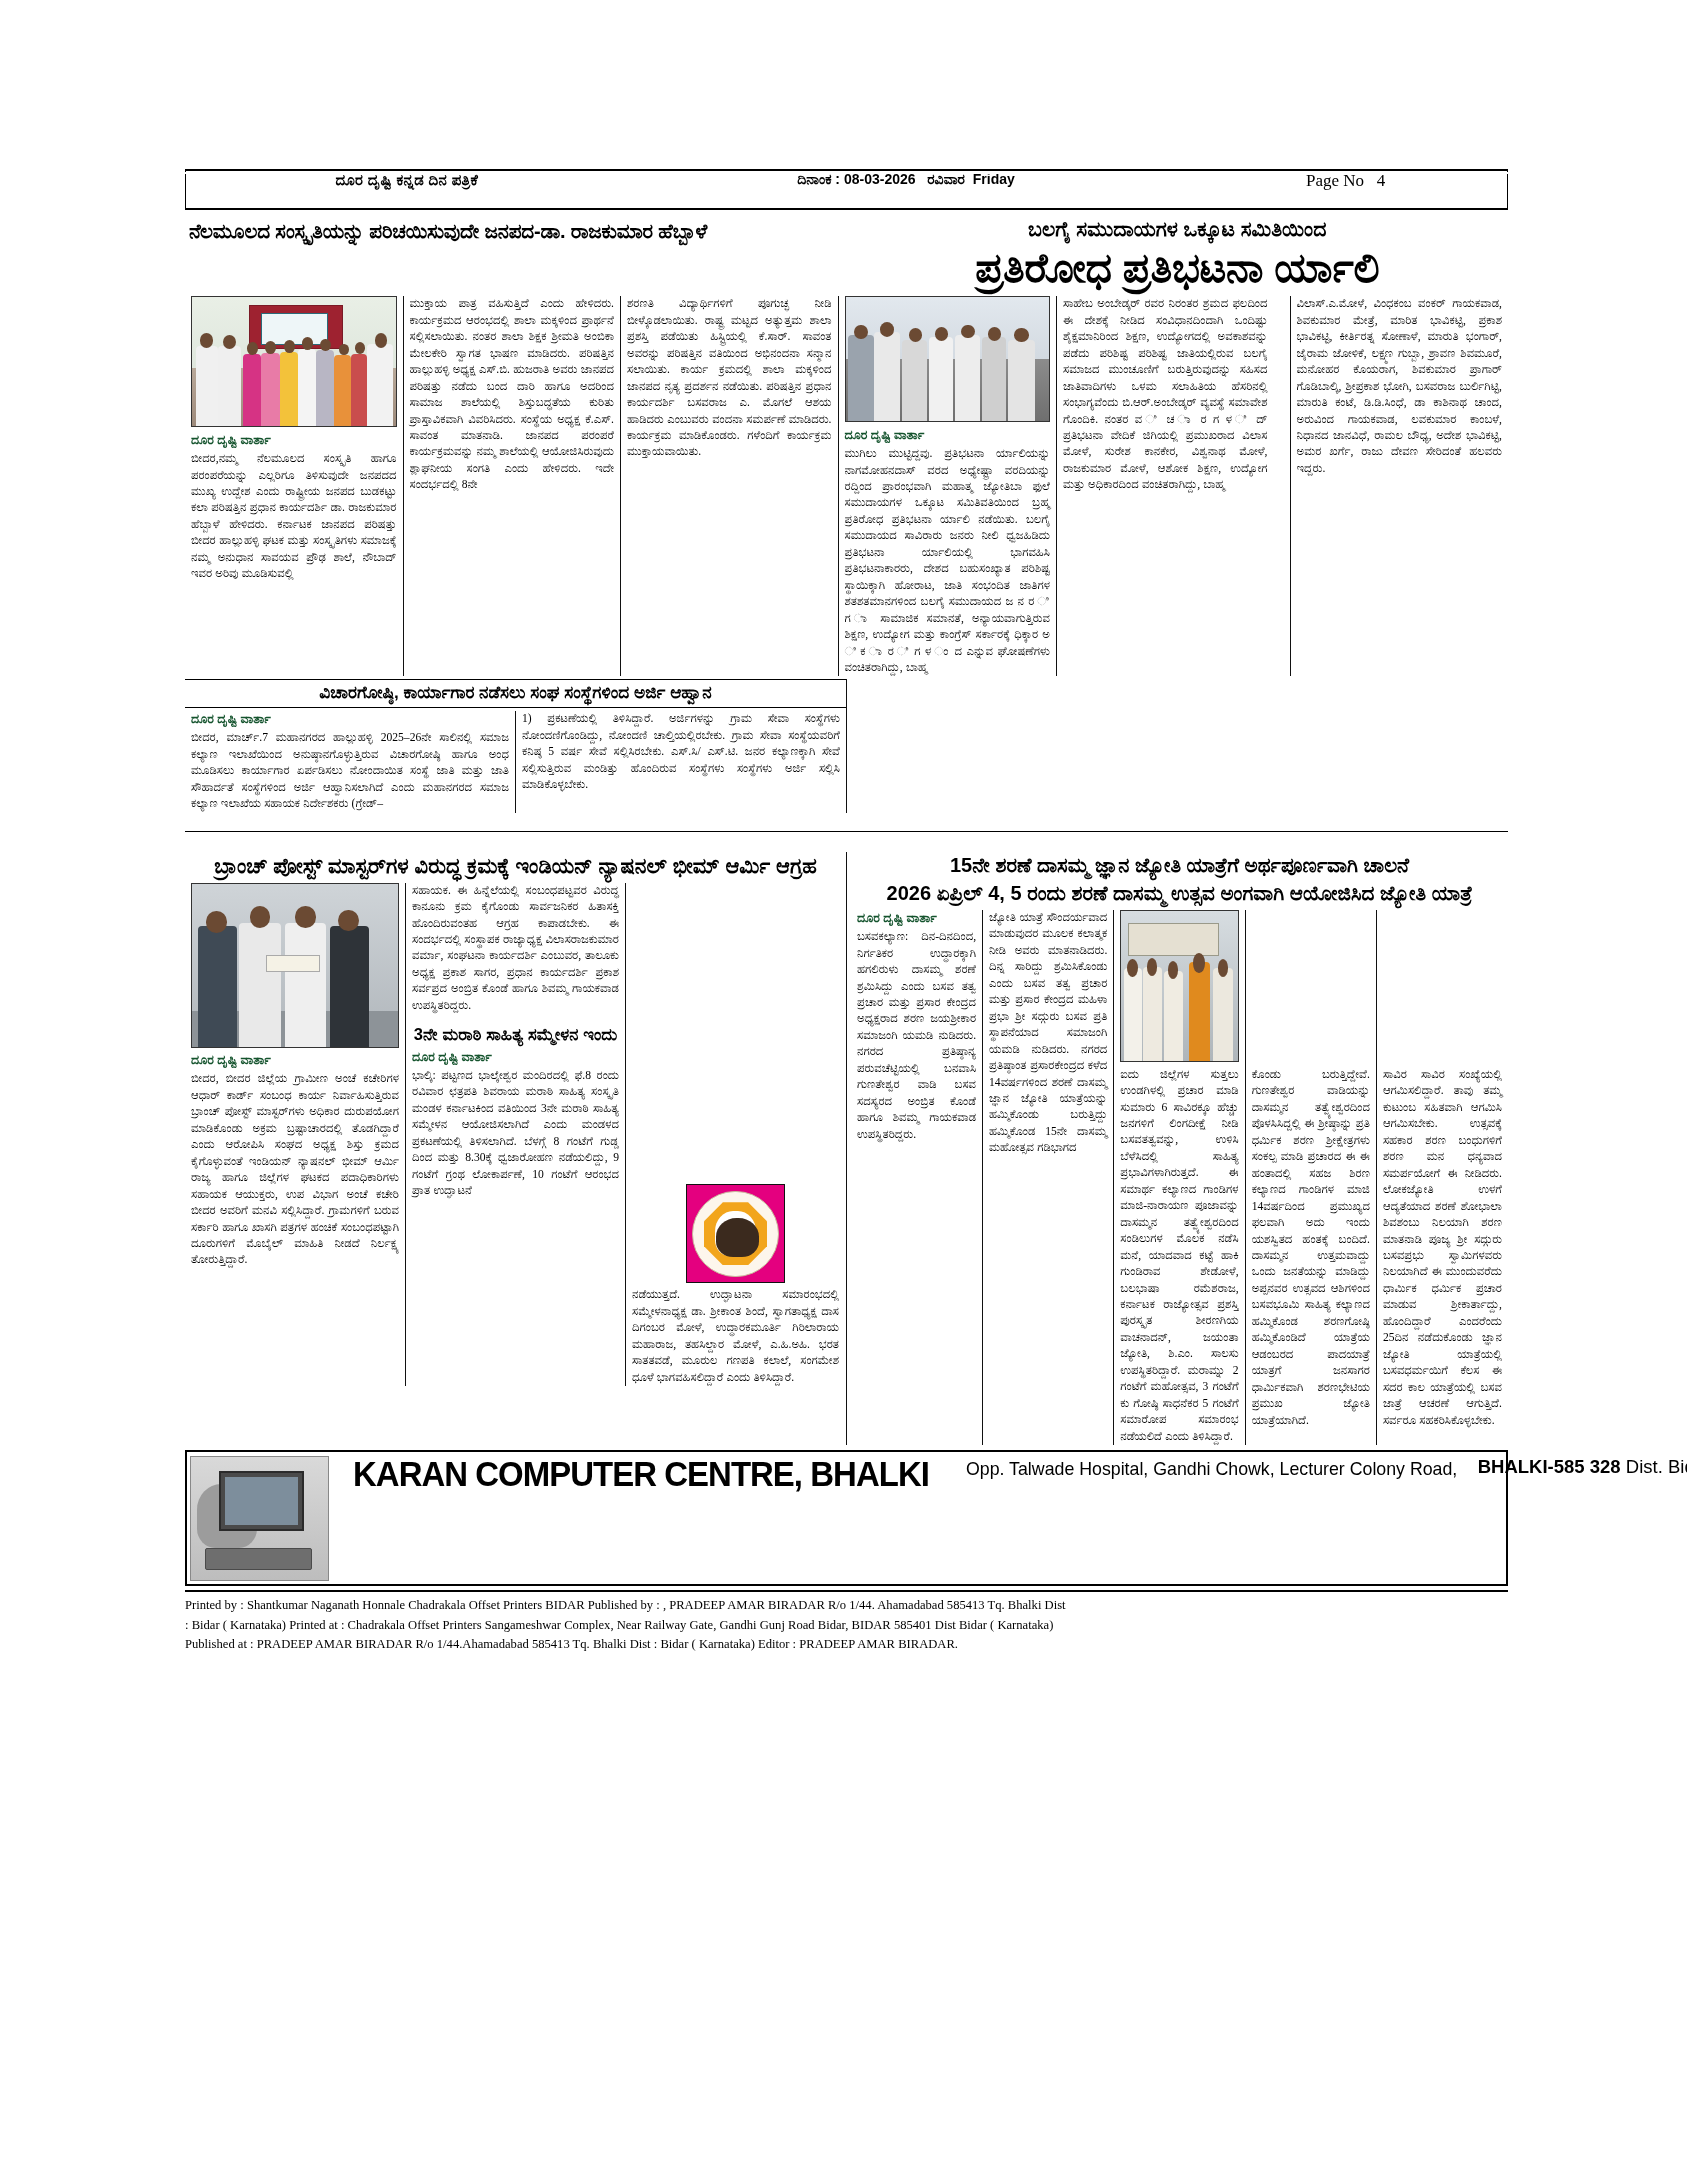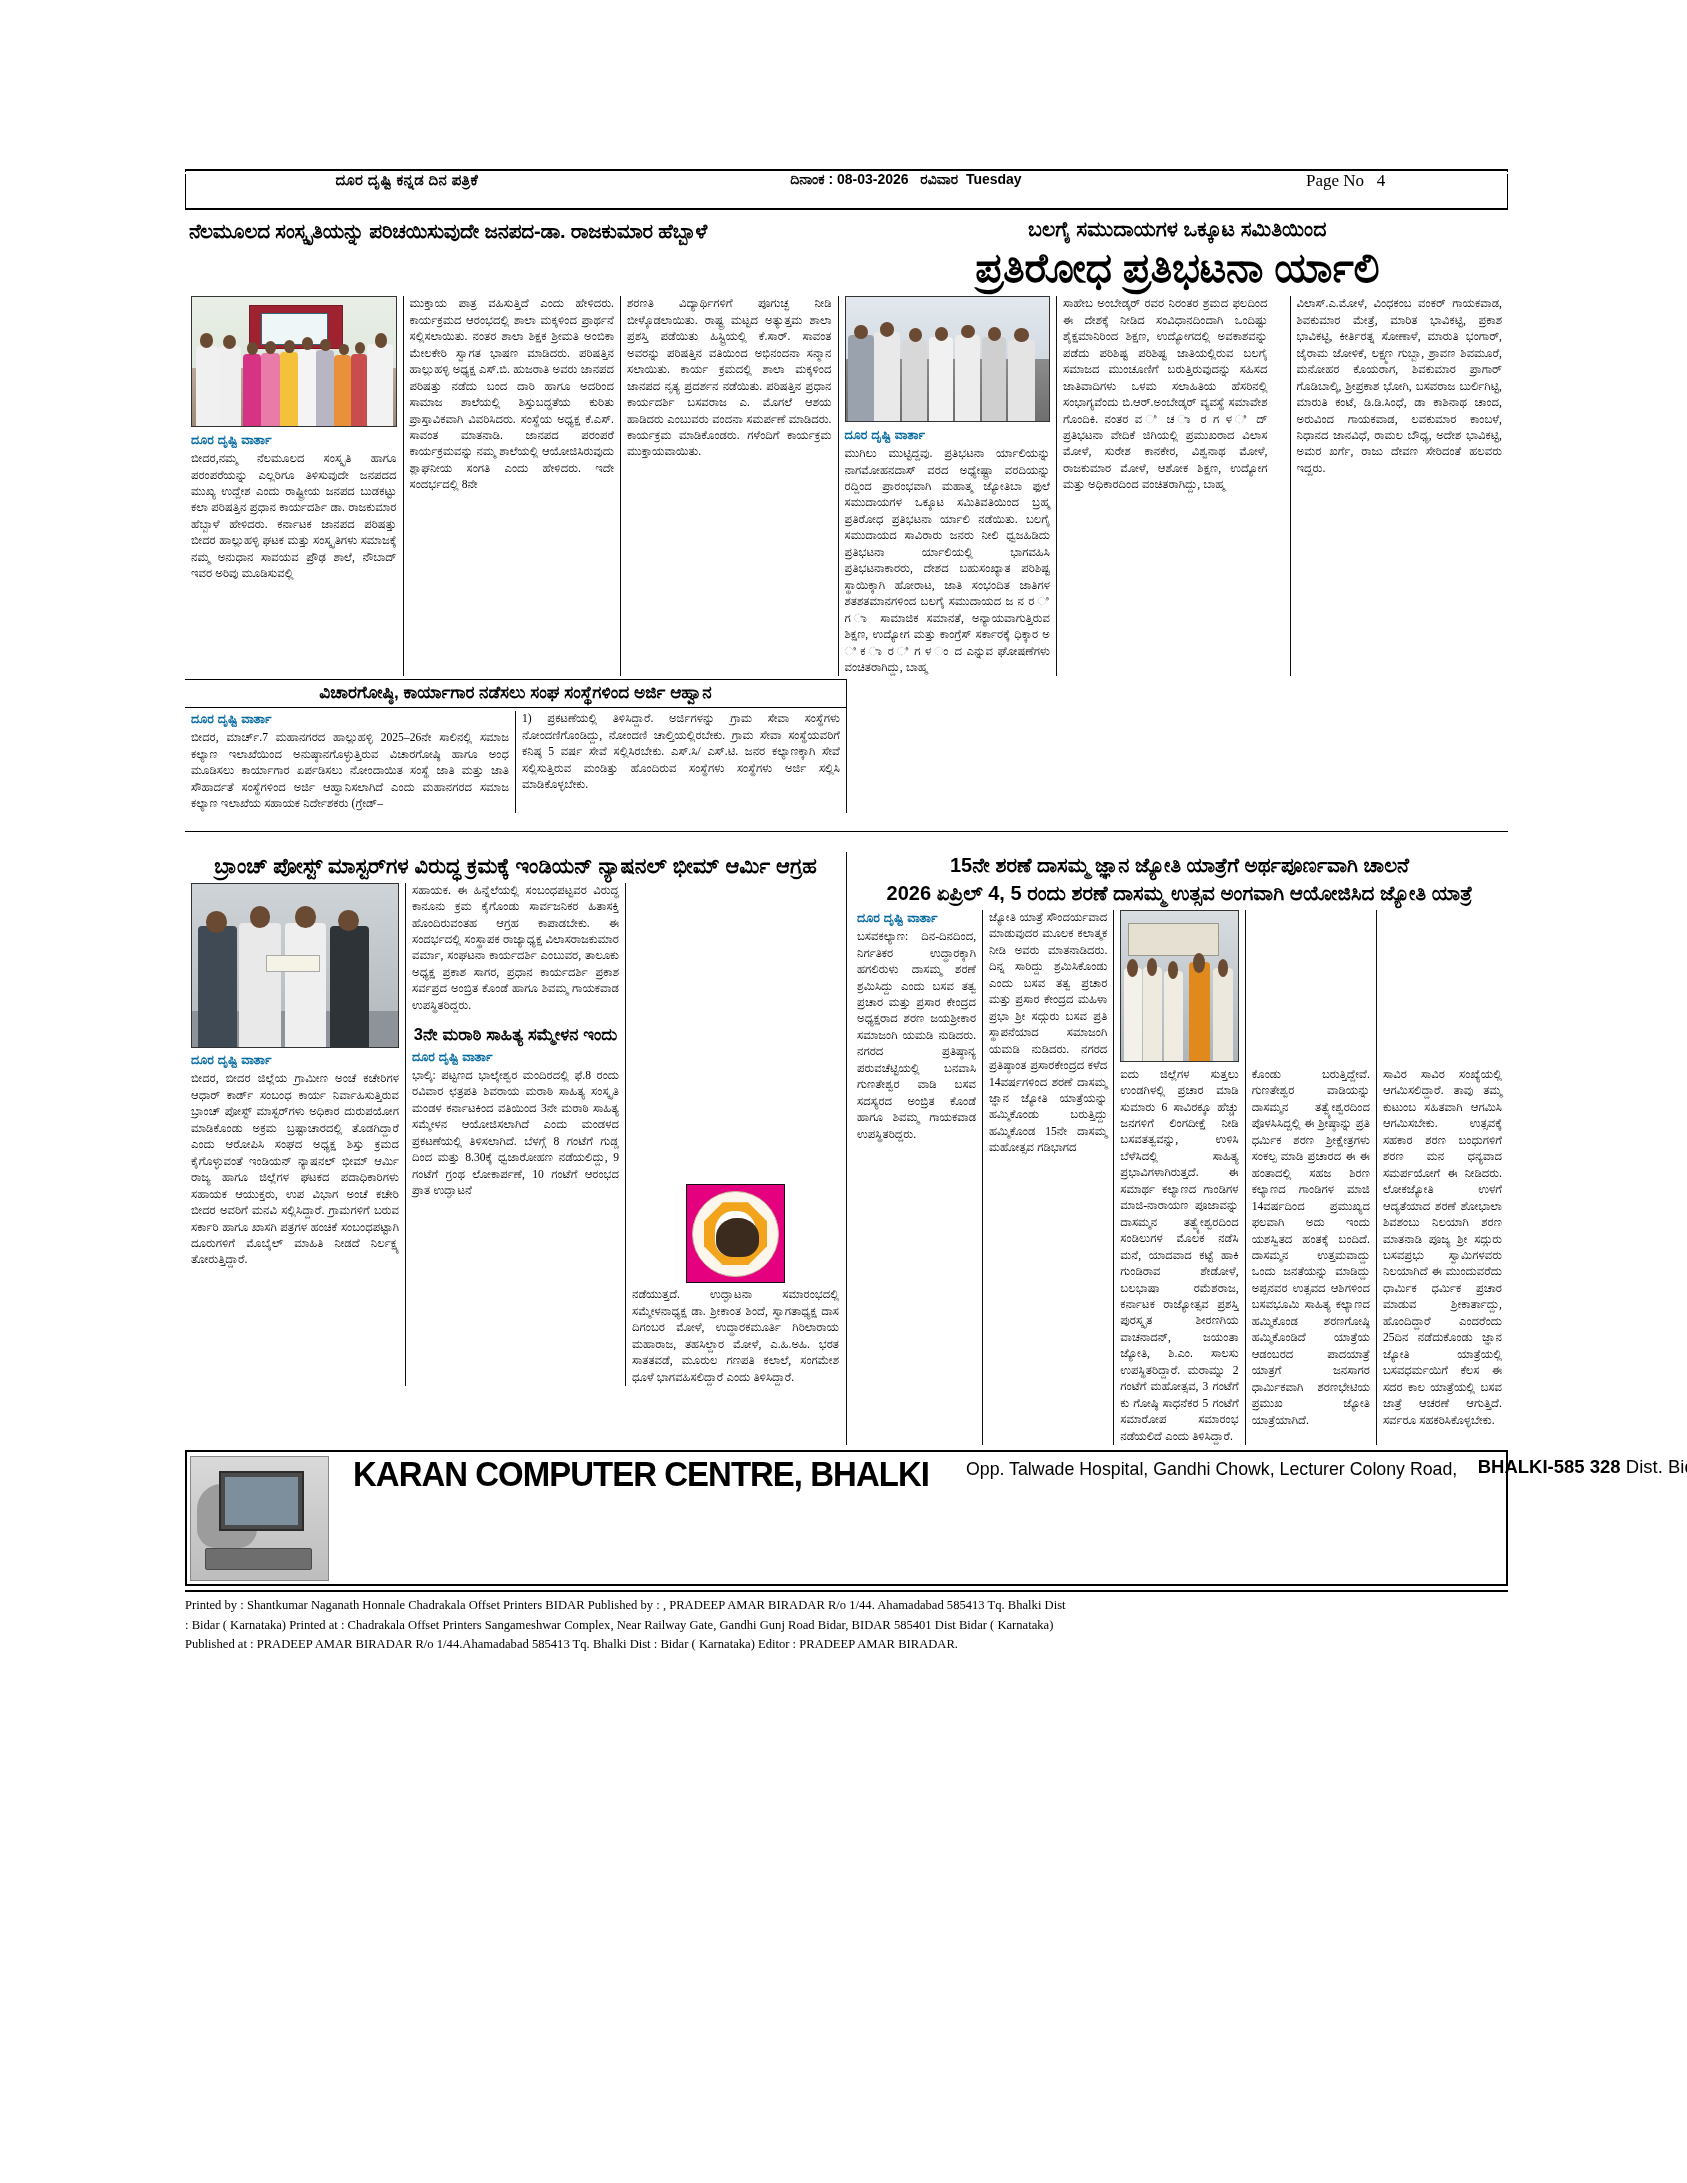--- a/index.html
+++ b/index.html
@@ -93,24 +93,24 @@
     padding: 0 6px;
     font-size: 11.6px;
     line-height: 1.42;
     text-align: justify;
     text-justify: inter-word;
     hyphens: none;
     word-spacing: 0.3px;
   }
   .col.sep { border-left: 0.7px solid #111; }
   .byline {
-    color: #0369a1;
+    color: #14532d;
     font-weight: bold;
     font-size: 12.6px;
-    font-family: Liberation Sans, sans-serif;
+    font-family: Liberation Serif, serif;
     margin-bottom: 1.3px;
     display: block;
   }
   p.body { margin: 0 0 0 0; text-align: justify; }
 
   
   .photo {
     width: 100%;
     border: 0.7px solid #333;
     position: relative;
@@ -262,21 +262,21 @@
 <body>
 
 <div class="page">
 
   <div class="masthead">
     <div class="masthead-inner">
       <div class="mh-title">ದೂರ ದೃಷ್ಟಿ ಕನ್ನಡ ದಿನ ಪತ್ರಿಕೆ</div>
       <div class="mh-date">
         <span>ದಿನಾಂಕ : 08-03-2026</span>&nbsp;&nbsp;
         <span>ರವಿವಾರ</span>&nbsp;
-        <span>Tuesday</span>
+        <span>Friday</span>
       </div>
       <div class="mh-page">
         <span>Page No</span>&nbsp;&nbsp;
         <span>4</span>
       </div>
     </div>
   </div>
 
   <div class="hl-row">
     <div class="hl-left">ನೆಲಮೂಲದ ಸಂಸ್ಕೃತಿಯನ್ನು ಪರಿಚಯಿಸುವುದೇ ಜನಪದ-ಡಾ. ರಾಜಕುಮಾರ ಹೆಬ್ಬಾಳೆ</div>

